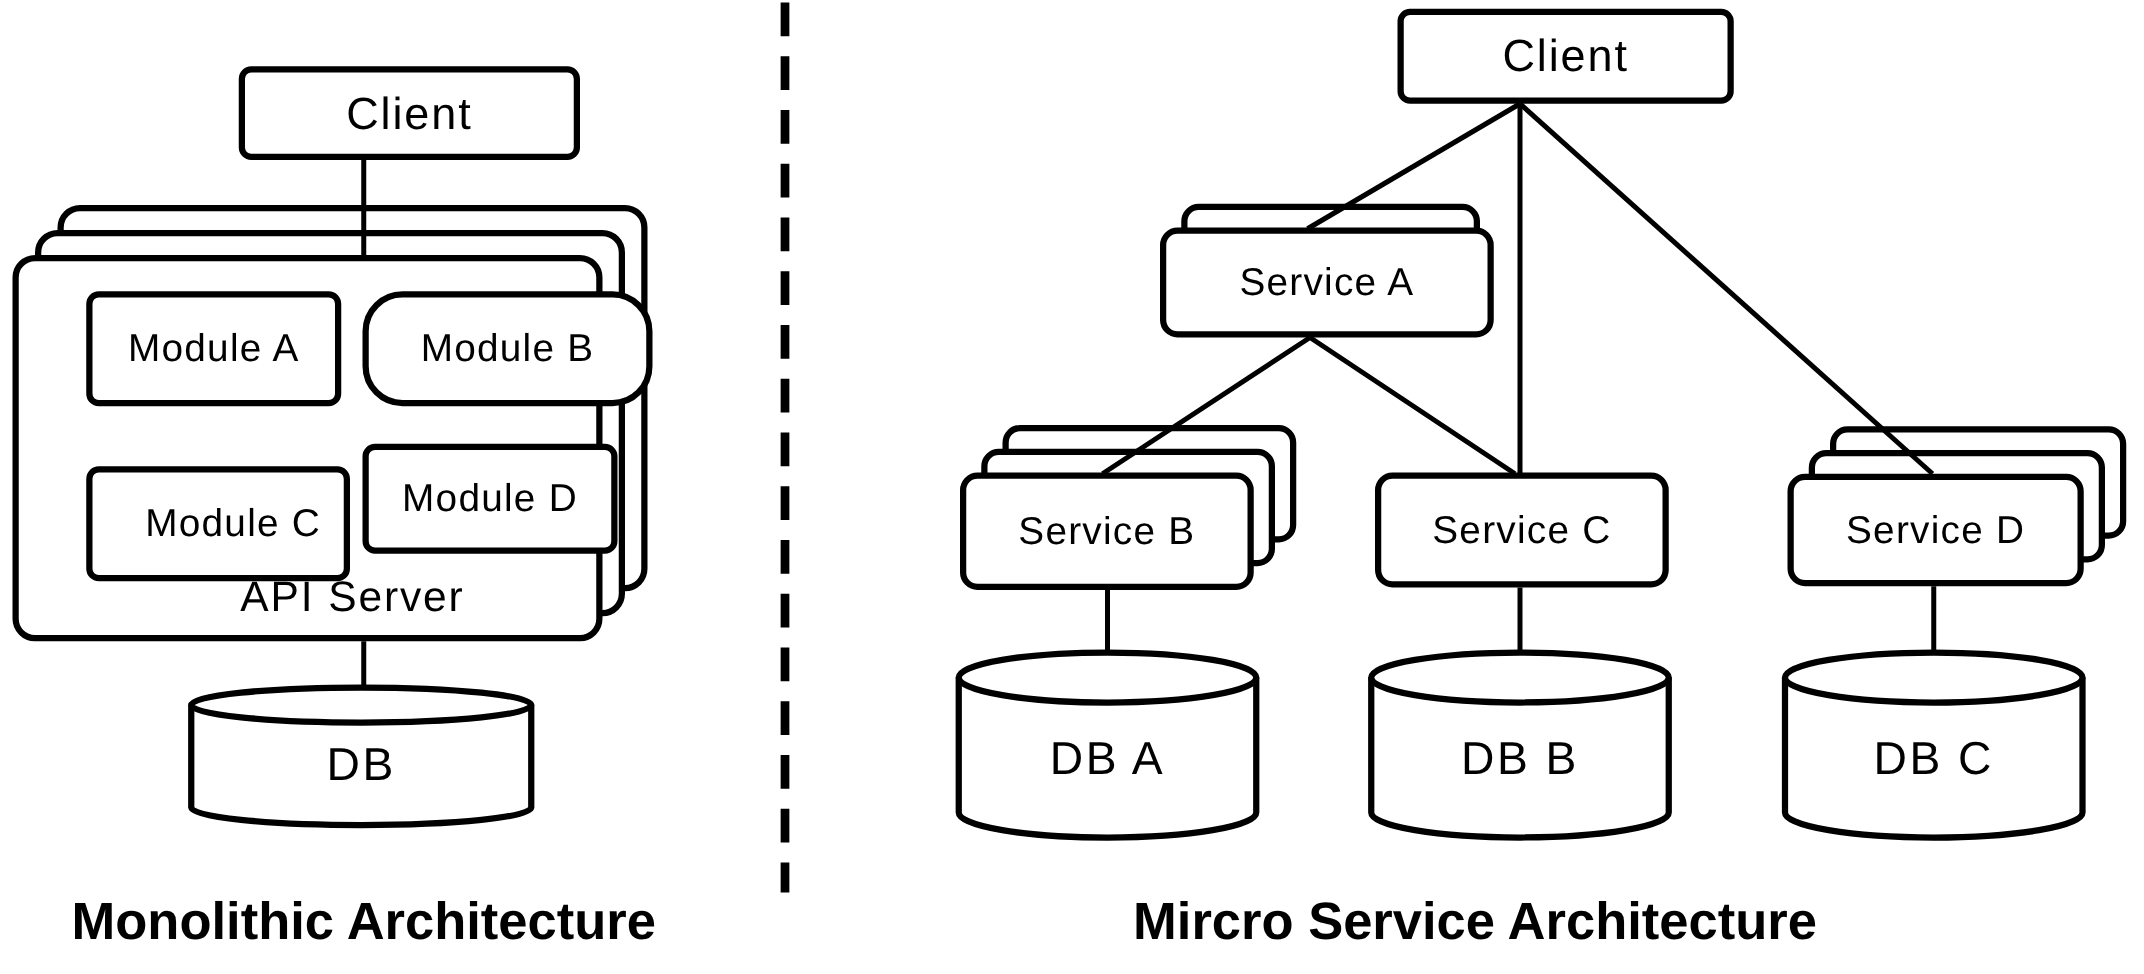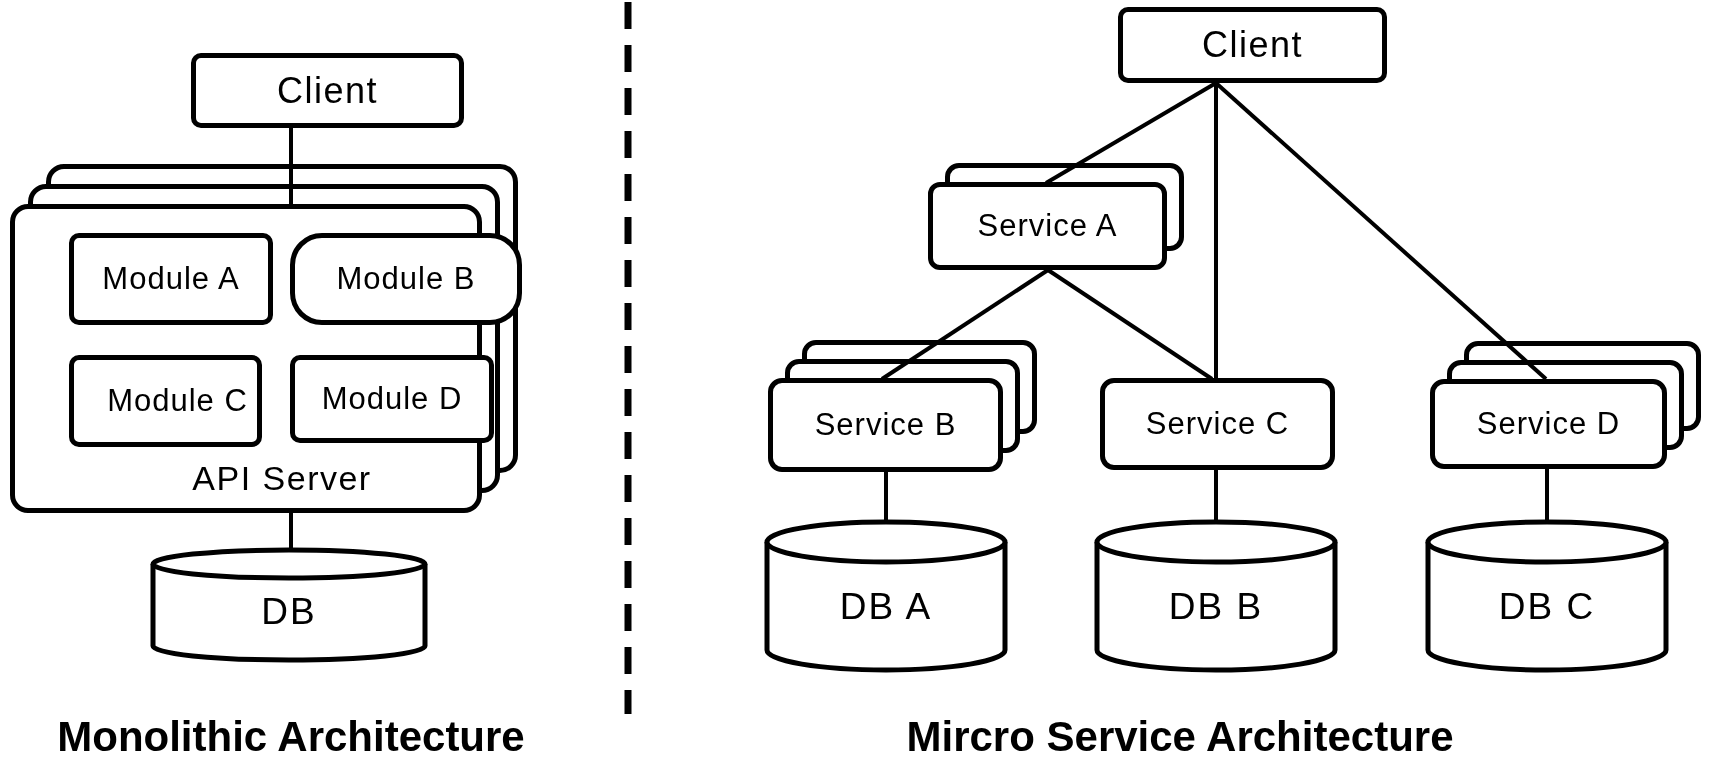--- a/index.html
+++ b/index.html
@@ -59,35 +59,35 @@
   <div class="box rounded-18" style="left:46px;top:164px;width:472px;height:309px;"></div>
   <div class="box rounded-18" style="left:28px;top:184px;width:472px;height:309px;"></div>
   <div class="box rounded-18" style="left:10px;top:204px;width:472px;height:309px;"></div>
 
   <div class="box rounded-10 label-md" style="left:33px;top:233px;width:204px;height:92px;">
     <span>Module A</span>
   </div>
   <div class="box rounded-10 label-md" style="left:254px;top:233px;width:232px;height:92px;border-radius:32px;">
     <span>Module B</span>
   </div>
-  <div class="box rounded-10 label-md" style="left:33px;top:355px;width:193px;height:92px;padding-left:24px;">
+  <div class="box rounded-10 label-md" style="left:33px;top:373px;width:211px;height:92px;padding-left:24px;">
     <span>Module C</span>
   </div>
   <div class="box rounded-10 label-md" style="left:254px;top:355px;width:204px;height:88px;">
     <span>Module D</span>
   </div>
 
   <div class="api-server-label">API Server</div>
 
   <div class="box rounded-10 label-lg" style="left:1082px;top:7px;width:269px;height:76px;">
     <span>Client</span>
   </div>
 
   <div class="box rounded-14" style="left:945px;top:163px;width:239px;height:88px;"></div>
-  <div class="box rounded-14 label-md" style="left:928px;top:182px;width:239px;height:88px;border-radius:12px;">
+  <div class="box rounded-14 label-md" style="left:928px;top:182px;width:267px;height:88px;">
     <span>Service A</span>
   </div>
 
   <div class="box rounded-14" style="left:802px;top:340px;width:235px;height:94px;"></div>
   <div class="box rounded-14" style="left:785px;top:359px;width:235px;height:94px;"></div>
   <div class="box rounded-14 label-md" style="left:768px;top:378px;width:235px;height:94px;">
     <span>Service B</span>
   </div>
 
   <div class="box rounded-14 label-md" style="left:1100px;top:378px;width:235px;height:92px;">

